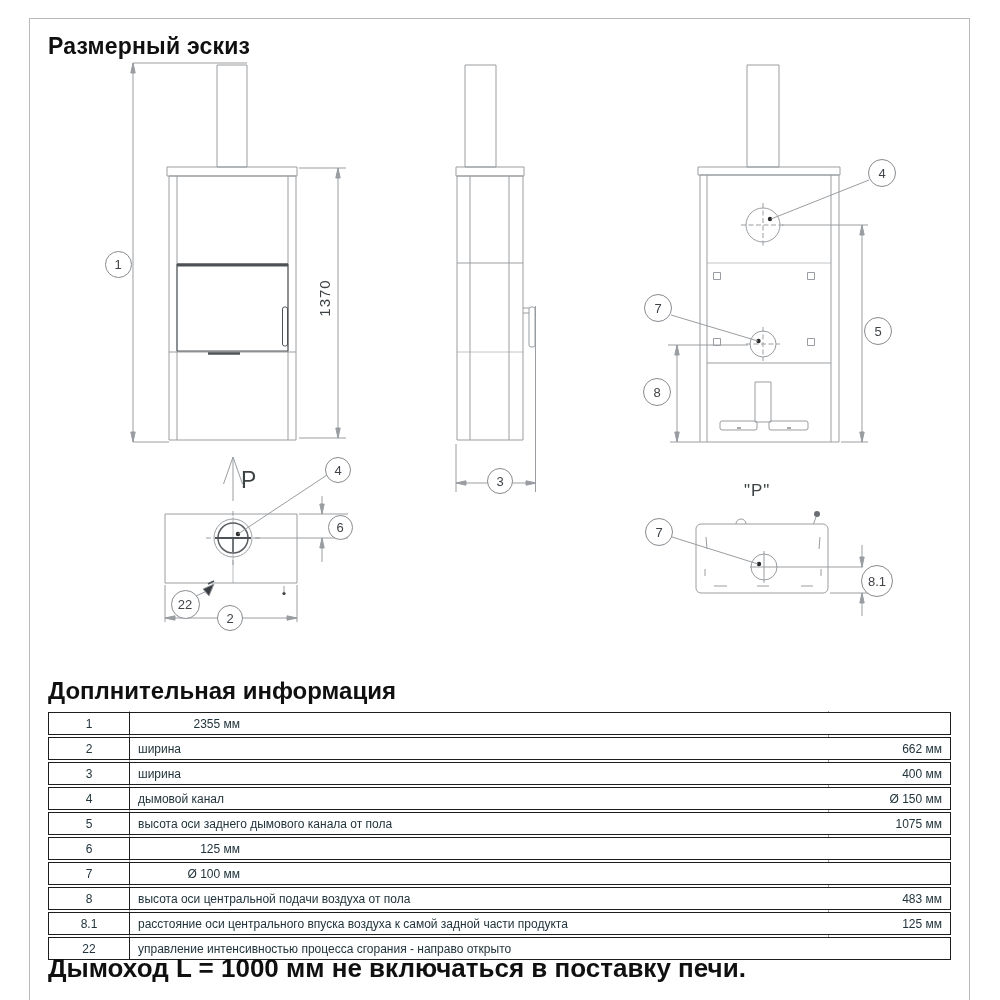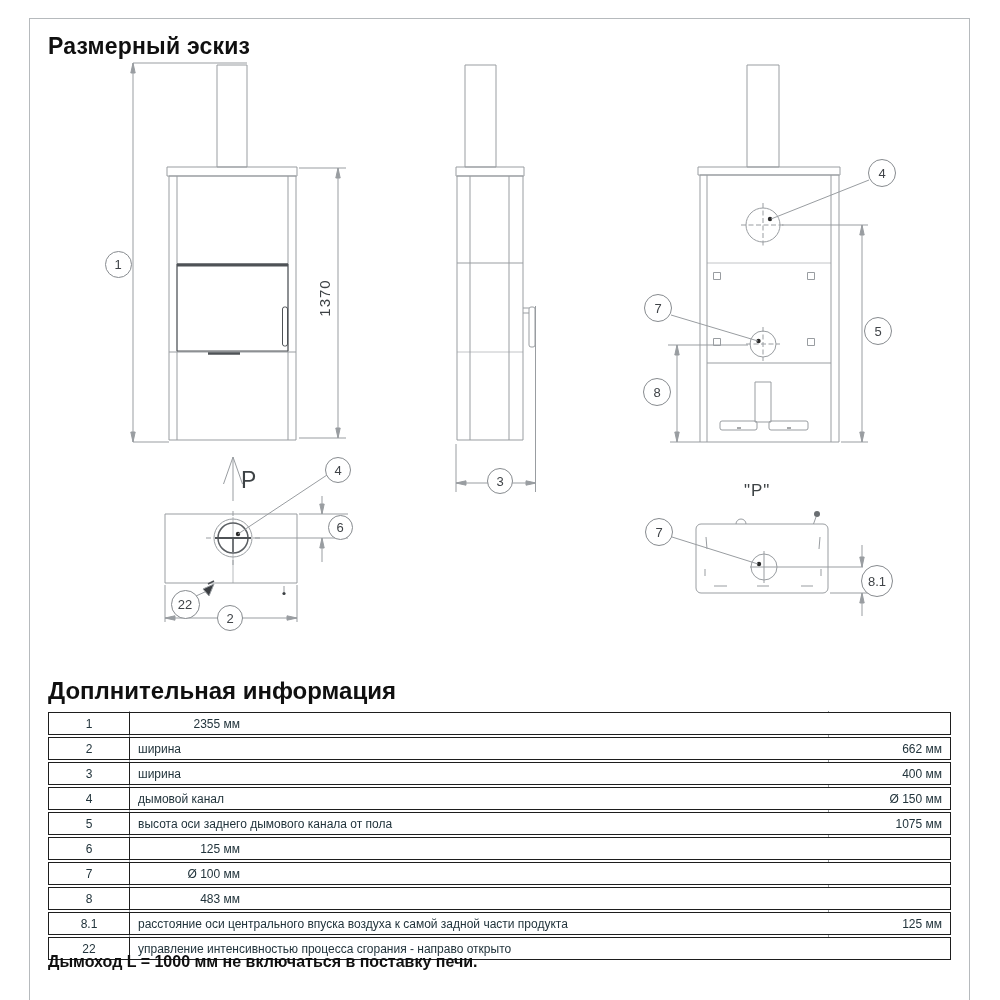--- a/index.html
+++ b/index.html
@@ -5,21 +5,21 @@
   html,body{margin:0;padding:0;background:#e9e9e9;}
   .screen{position:relative;width:1000px;height:1000px;background:#ffffff;overflow:hidden;
           font-family:"Liberation Sans", sans-serif;}
   .page-border{position:absolute;left:29px;top:18px;width:939px;height:1000px;
                border:1px solid #b6babd;pointer-events:none;}
   svg.draw{position:absolute;left:0;top:0;pointer-events:none;}
   svg.draw *{vector-effect:non-scaling-stroke;}
 
   .h1{position:absolute;left:48px;top:33px;font-size:23px;font-weight:bold;color:#101010;letter-spacing:0.2px;}
   .h2{position:absolute;left:48px;top:677px;font-size:24px;font-weight:bold;color:#101010;}
-  .footer-note{position:absolute;left:48px;top:953px;font-size:16px;font-weight:bold;color:#101010;}
+  .footer-note{position:absolute;left:48px;top:953px;font-size:26px;font-weight:bold;color:#101010;}
 
   .callout{position:absolute;border:1px solid #878b8f;border-radius:50%;background:#fff;
            display:flex;align-items:center;justify-content:center;
            font-size:13px;color:#3f4347;box-sizing:border-box;}
   .dim-rot{position:absolute;left:301px;top:288px;width:46px;height:20px;
            display:flex;align-items:center;justify-content:center;
            transform:rotate(-90deg);font-size:15px;color:#3d4245;letter-spacing:1px;}
   .p-arrow-label{position:absolute;left:241px;top:467px;font-size:23px;color:#3d4245;}
   .p-view-label{position:absolute;left:744px;top:481px;font-size:17px;color:#3d4245;letter-spacing:1px;}
 
@@ -280,20 +280,21 @@
     <div class="trow">
       <div class="tnum">6</div>
       <div class="tvalue">125 мм</div>
     </div>
     <div class="trow">
       <div class="tnum">7</div>
       <div class="tvalue">Ø 100 мм</div>
     </div>
     <div class="trow">
       <div class="tnum">8</div>
+      <div class="tlabel">высота оси центральной подачи воздуха от пола</div>
       <div class="tvalue">483 мм</div>
     </div>
     <div class="trow">
       <div class="tnum">8.1</div>
       <div class="tlabel">расстояние оси центрального впуска воздуха к самой задной части продукта</div>
       <div class="tvalue">125 мм</div>
     </div>
     <div class="trow">
       <div class="tnum">22</div>
       <div class="tlabel">управление интенсивностью процесса сгорания - направо открыто</div>

